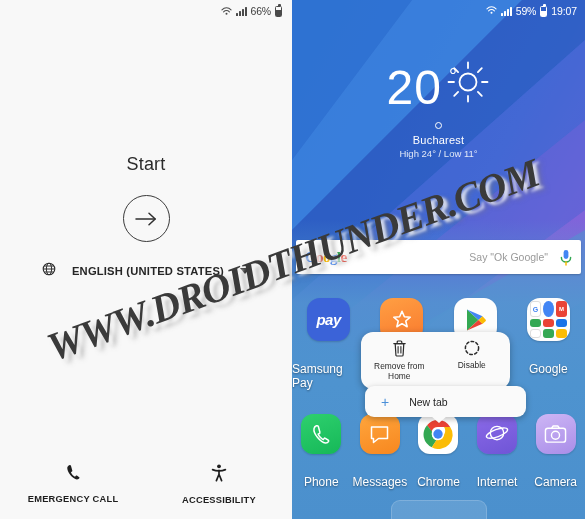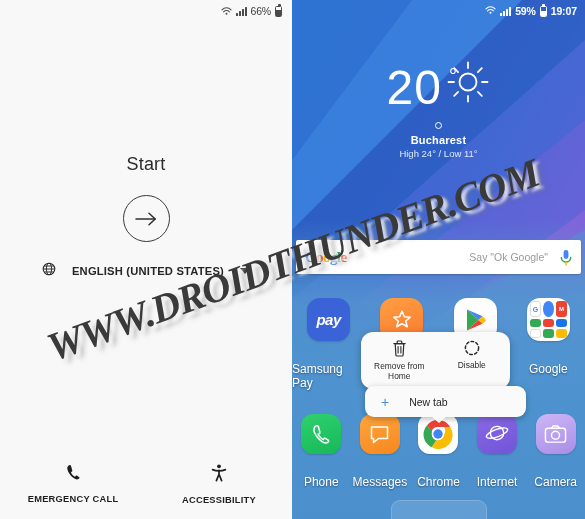--- a/index.html
+++ b/index.html
@@ -33,33 +33,33 @@
   .l-bottom{position:absolute;bottom:14px;left:0;right:0;display:flex;}
   .l-bottom > div{flex:1;display:flex;flex-direction:column;align-items:center;gap:9px;}
   .l-bot-label{font-size:9.3px;font-weight:bold;color:#1e1e1e;letter-spacing:.25px;}
 
   
   .right-phone{position:absolute;left:292px;top:0;width:293px;height:519px;overflow:hidden;
     background:linear-gradient(150deg,#2f6fd0 0%,#2f6fd0 16%,#3d82de 16%,#3d82de 26%,#2558c4 26%,#2558c4 42%,#4a5fd4 42%,#4a5fd4 58%,#7b5fd6 58%,#8b63d8 70%,#5aa0e0 70%,#5aa0e0 100%);}
   .rp-wall{position:absolute;inset:0;}
   .rp-bottomwash{position:absolute;left:0;right:0;bottom:0;height:300px;background:linear-gradient(to bottom,rgba(80,150,210,0) 0%,rgba(83,150,208,.85) 28%,#4e93cf 55%,#4b90cd 100%);}
 
-  .r-status{position:absolute;top:0;left:0;right:0;height:22px;display:flex;align-items:center;justify-content:flex-end;padding-right:8px;gap:4px;color:#fff;font-size:10px;z-index:9;font-weight:bold;}
+  .r-status{position:absolute;top:0;left:0;right:0;height:22px;display:flex;align-items:center;justify-content:flex-end;padding-right:8px;gap:4px;color:#fff;font-size:10px;z-index:9;}
   .r-status .pct{color:#fff;}
   .bars-w i{background:#fff;}
   .batt-w{border-color:#fff;background:linear-gradient(to top,#fff 59%,transparent 59%);}
   .batt-w:before{background:#fff;}
   .clock{font-size:10.5px;color:#fff;letter-spacing:-.1px;}
 
   .weather{position:absolute;top:44px;left:0;right:0;text-align:center;color:#fff;z-index:4;}
   .w-temp{font-size:48px;font-weight:300;line-height:1;letter-spacing:1px;display:inline-block;position:relative;}
   .w-deg{font-size:20px;position:absolute;top:2px;right:-16px;font-weight:300;}
   .w-sun{margin:16px auto 0;width:44px;height:44px;}
   .w-pin{margin:10px auto 0;width:7px;height:7px;border:1.4px solid #fff;border-radius:50%;box-sizing:border-box;}
-  .w-city{margin-top:5px;font-size:11px;font-weight:bold;color:#fff;letter-spacing:.2px;}
+  .w-city{margin-top:5px;font-size:11px;font-weight:normal;color:#fff;letter-spacing:.2px;}
   .w-hl{margin-top:2px;font-size:9.5px;color:rgba(255,255,255,.85);}
 
   .searchbar{position:absolute;left:4px;right:4px;top:240px;height:34px;background:#fff;border-radius:2px;display:flex;align-items:center;padding:0 9px;box-shadow:0 1px 2px rgba(0,0,0,.22);z-index:5;}
   .g-logo{font-size:15px;font-weight:bold;letter-spacing:-.6px;font-family:"Liberation Serif",serif;}
   .g-logo .b1{color:#4285f4}.g-logo .b2{color:#ea4335}.g-logo .b3{color:#fbbc05}.g-logo .b4{color:#4285f4}.g-logo .b5{color:#34a853}.g-logo .b6{color:#ea4335}
   .say{flex:1;text-align:right;padding-right:12px;font-size:10.5px;color:#9a9a9a;}
   .mic{width:12px;height:17px;}
 
   .approw{position:absolute;left:0;right:0;top:298px;display:flex;z-index:3;}
   .app{flex:1;display:flex;flex-direction:column;align-items:center;gap:21px;}

